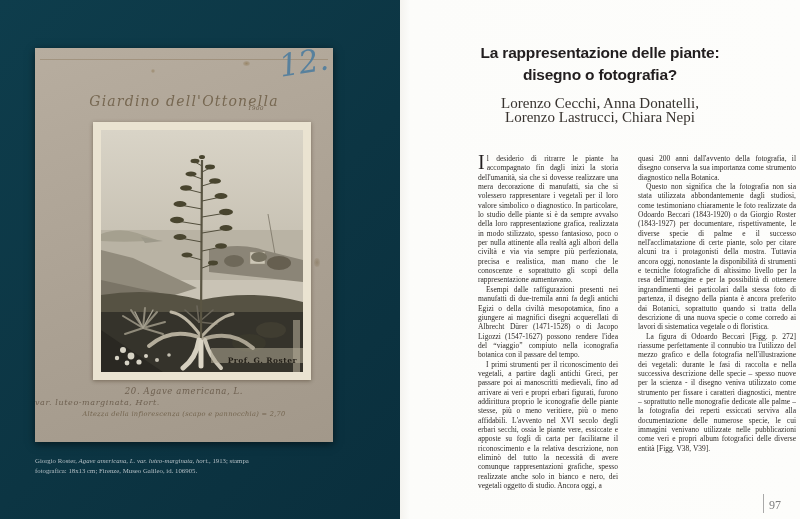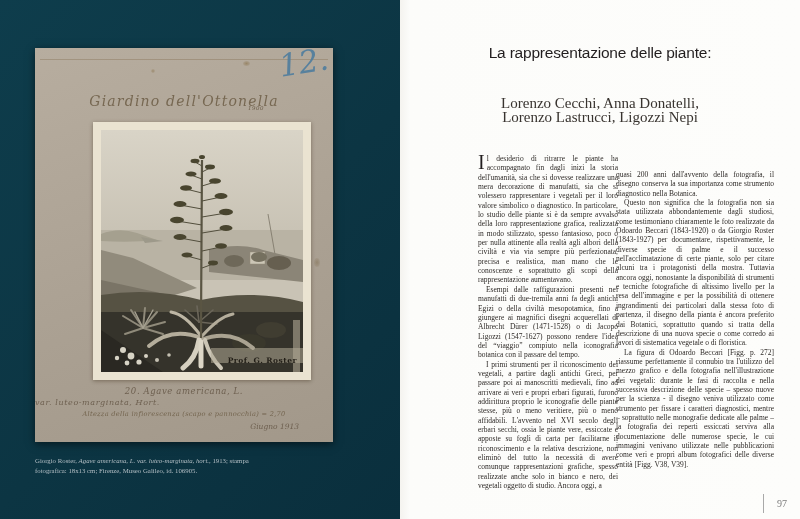--- a/index.html
+++ b/index.html
@@ -36,34 +36,34 @@
   .anno-3{text-align:center;font-size:6.6px;letter-spacing:.3px;margin-top:3px;color:#74654f;}
   .anno-4{text-align:right;padding-right:34px;font-size:7.5px;margin-top:4px;color:#6e6050;}
   .caption{position:absolute;left:35px;top:456px;width:240px;font-size:6.8px;line-height:9.5px;
     color:#b3bec4;font-family:"Liberation Serif",serif;}
   .caption i{font-style:italic;}
 
   
   .page-right{position:absolute;left:400px;top:0;width:400px;height:519px;
     background:linear-gradient(90deg,#f4f3ef 0,#fcfcfa 10px,#fdfdfb 100%);}
   .title{position:absolute;left:40px;top:42px;width:320px;text-align:center;
-    font-family:"Liberation Sans",sans-serif;font-weight:400;font-size:15.5px;line-height:22px;
+    font-family:"Liberation Sans",sans-serif;font-weight:700;font-size:15.5px;line-height:22px;
     color:#221e1f;letter-spacing:-.2px;}
   .authors{position:absolute;left:40px;top:96px;width:320px;text-align:center;
     font-size:15px;line-height:14px;color:#38332f;}
   .col{position:absolute;top:154px;text-align:justify;font-size:7.5px;line-height:9.35px;
     color:#2e2a27;hyphens:none;}
   .col1{left:78px;width:140px;}
-  .col2{left:216px;width:158px;margin-top:16px;}
+  .col2{left:238px;width:158px;}
   .col p{margin:0;}
   .col p.ind{text-indent:8px;}
   .dropcap{float:left;font-size:20px;line-height:17px;padding-right:2px;color:#221e1f;}
   .it{}
   .pagenum{position:absolute;left:363px;top:494px;height:15px;border-left:1px solid #a9a9a9;
-    padding:4px 0 0 13px;font-size:10px;color:#7d7d7d;}
+    padding:4px 0 0 5px;font-size:12px;color:#7d7d7d;}
 </style>
 </head>
 <body>
 
 <div class="spread">
 
   <div class="page-left">
     <div class="specimen-card">
       <div class="plate-line"></div>
       <div class="stain s1"></div>
@@ -187,36 +187,36 @@
             <rect x="110" y="218" width="92" height="15" fill="#b0a996" opacity="0.55"></rect>
           </svg>
           <div class="photo-stamp">Prof. G. Roster</div>
         </div>
       </div>
 
       <div class="annotations">
         <div class="anno-1">20. Agave americana, L.</div>
         <div class="anno-2">var. luteo-marginata, Hort.</div>
         <div class="anno-3">Altezza della infiorescenza (scapo e pannocchia) = 2,70</div>
-        <div class="anno-4">Giugno 1913</div>
       </div>
     </div>
 
     <div class="caption">
       <span>Giorgio Roster, </span><i>Agave americana, L. var. luteo-marginata, hort.</i><span>, 1913; stampa fotografica: 18x13 cm; Firenze, Museo Galileo, id. 106905.</span>
     </div>
   </div>
 
   <div class="page-right">
     <div class="title">
       <div>La rappresentazione delle piante:</div>
+      <div>disegno o fotografia?</div>
     </div>
     <div class="authors">
       <div>Lorenzo Cecchi, Anna Donatelli,</div>
-      <div>Lorenzo Lastrucci, Ligozzi Nepi</div>
+      <div>Lorenzo Lastrucci, Chiara Nepi</div>
     </div>
 
     <div class="col col1">
       <p><span class="dropcap">I</span><span>l desiderio di ritrarre le piante ha accompagnato fin dagli inizi la storia dell'umanità, sia che si dovesse realizzare una mera decorazione di manufatti, sia che si volessero rappresentare i vegetali per il loro valore simbolico o diagnostico. In particolare, lo studio delle piante si è da sempre avvalso della loro rappresentazione grafica, realizzata in modo stilizzato, spesso fantasioso, poco o per nulla attinente alla realtà agli albori della civiltà e via via sempre più perfezionata, precisa e realistica, man mano che le conoscenze e soprattutto gli scopi della rappresentazione aumentavano.</span></p>
       <p class="ind">Esempi dalle raffigurazioni presenti nei manufatti di due-tremila anni fa degli antichi Egizi o della civiltà mesopotamica, fino a giungere ai magnifici disegni acquerellati di Albrecht Dürer (1471-1528) o di Jacopo Ligozzi (1547-1627) possono rendere l'idea del “viaggio” compiuto nella iconografia botanica con il passare del tempo.</p>
       <p class="ind"><span>I primi strumenti per il riconoscimento dei vegetali, a partire dagli antichi Greci, per passare poi ai manoscritti medievali, fino ad arrivare ai veri e propri </span><span class="it">erbari figurati</span><span>, furono addirittura proprio le iconografie delle piante stesse, più o meno veritiere, più o meno affidabili. L'avvento nel XVI secolo degli </span><span class="it">erbari secchi</span><span>, ossia le piante vere, essiccate e apposte su fogli di carta per facilitarne il riconoscimento e la relativa descrizione, non eliminò del tutto la necessità di avere comunque rappresentazioni grafiche, spesso realizzate anche solo in bianco e nero, dei vegetali oggetto di studio. Ancora oggi, a</span></p>
     </div>
 
     <div class="col col2">
       <p>quasi 200 anni dall'avvento della fotografia, il disegno conserva la sua importanza come strumento diagnostico nella Botanica.</p>

